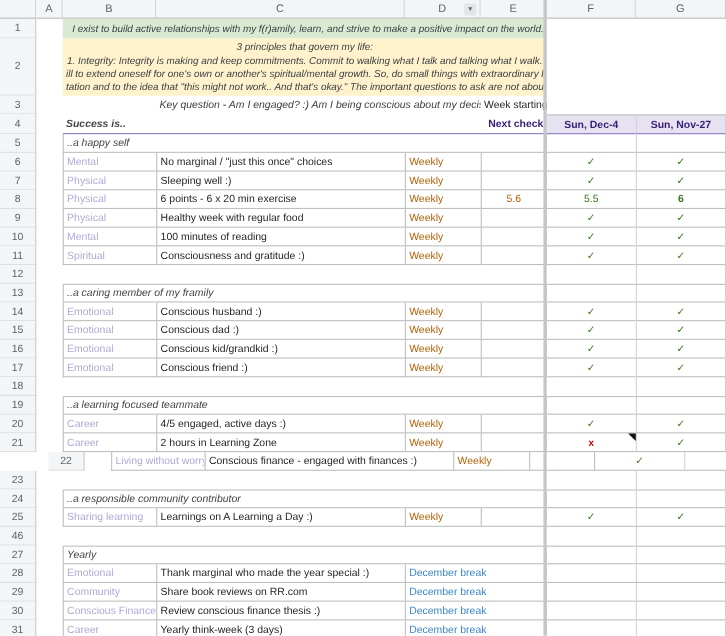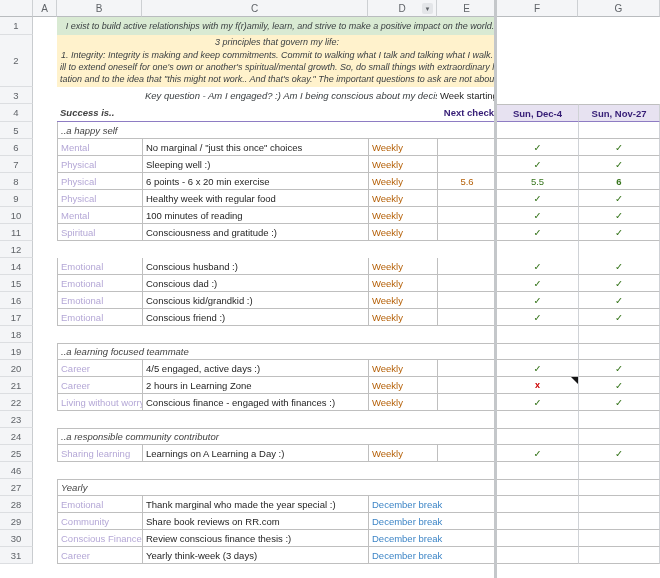--- a/index.html
+++ b/index.html
@@ -191,20 +191,27 @@
         <span>✓</span>
       </div>
     </div>
     <div class="row" style="height: 17px;">
       <div class="c gut">12</div>
       <div class="c" style="grid-column: 2;"></div>
       <div class="c " style="grid-column: 7;"></div>
       <div class="c vG" style="grid-column: 8;"></div>
     </div>
     <div class="row" style="height: 17px;">
+      <div class="c gut">13</div>
+      <div class="c" style="grid-column: 2;"></div>
+      <div class="c title bb bt bl br" style="grid-column: 3 / 7;">..a caring member of my framily</div>
+      <div class="c  bb bt" style="grid-column: 7;"></div>
+      <div class="c vG bb bt" style="grid-column: 8;"></div>
+    </div>
+    <div class="row" style="height: 17px;">
       <div class="c gut">14</div>
       <div class="c" style="grid-column: 2;"></div>
       <div class="c cat bb bl" style="grid-column: 3 / 4;">Emotional</div>
       <div class="c  bb bl" style="grid-column: 4 / 5;">Conscious husband :)</div>
       <div class="c cad bb bl" style="grid-column: 5 / 6;">Weekly</div>
       <div class="c  bb bl br" style="grid-column: 6 / 7;"></div>
       <div class="c  ctr check bb" style="grid-column: 7;">
         <span>✓</span>
       </div>
       <div class="c vG ctr check bb" style="grid-column: 8;">
@@ -288,21 +295,21 @@
       <div class="c cad bb bl" style="grid-column: 5 / 6;">Weekly</div>
       <div class="c  bb bl br" style="grid-column: 6 / 7;"></div>
       <div class="c  ctr xmark bb rel" style="grid-column: 7;">
         <span>x</span>
         <span class="note"></span>
       </div>
       <div class="c vG ctr check bb" style="grid-column: 8;">
         <span>✓</span>
       </div>
     </div>
-    <div class="row" style="height: 17px;">
+    <div class="row" style="height: 17px; padding-left: 44px;">
       <div class="c gut">22</div>
       <div class="c" style="grid-column: 2;"></div>
       <div class="c cat bb bl" style="grid-column: 3 / 4;">Living without worry</div>
       <div class="c  bb bl" style="grid-column: 4 / 5;">Conscious finance - engaged with finances :)</div>
       <div class="c cad bb bl" style="grid-column: 5 / 6;">Weekly</div>
       <div class="c  bb bl br" style="grid-column: 6 / 7;"></div>
       <div class="c  ctr check bb" style="grid-column: 7;">
         <span>✓</span>
       </div>
       <div class="c vG ctr check bb" style="grid-column: 8;">

